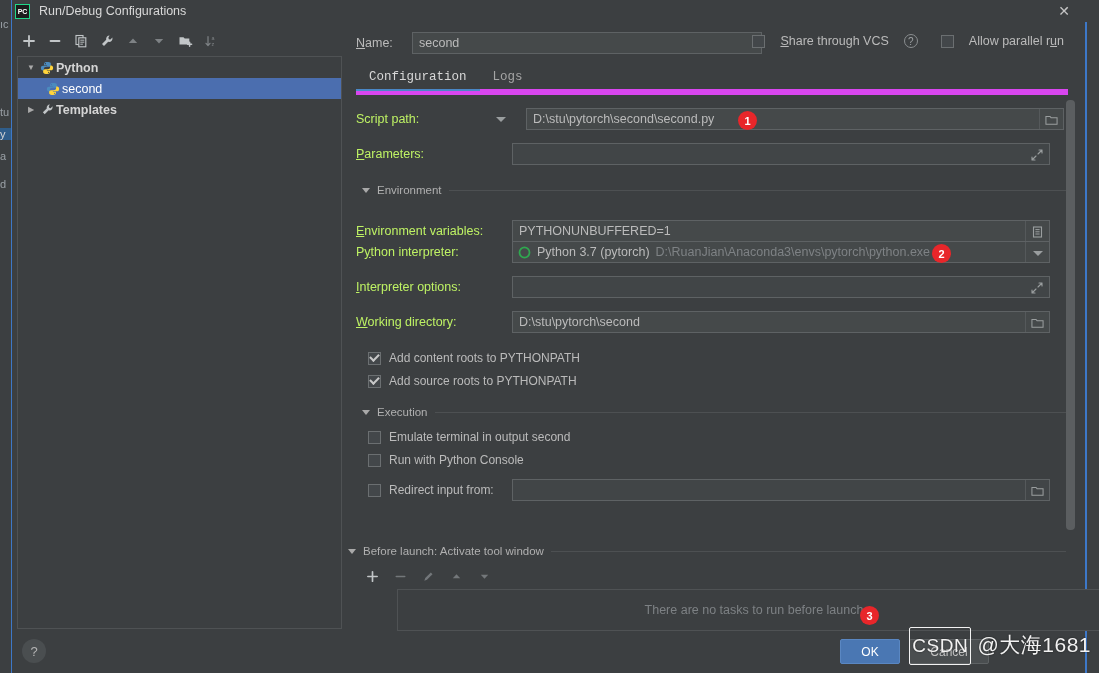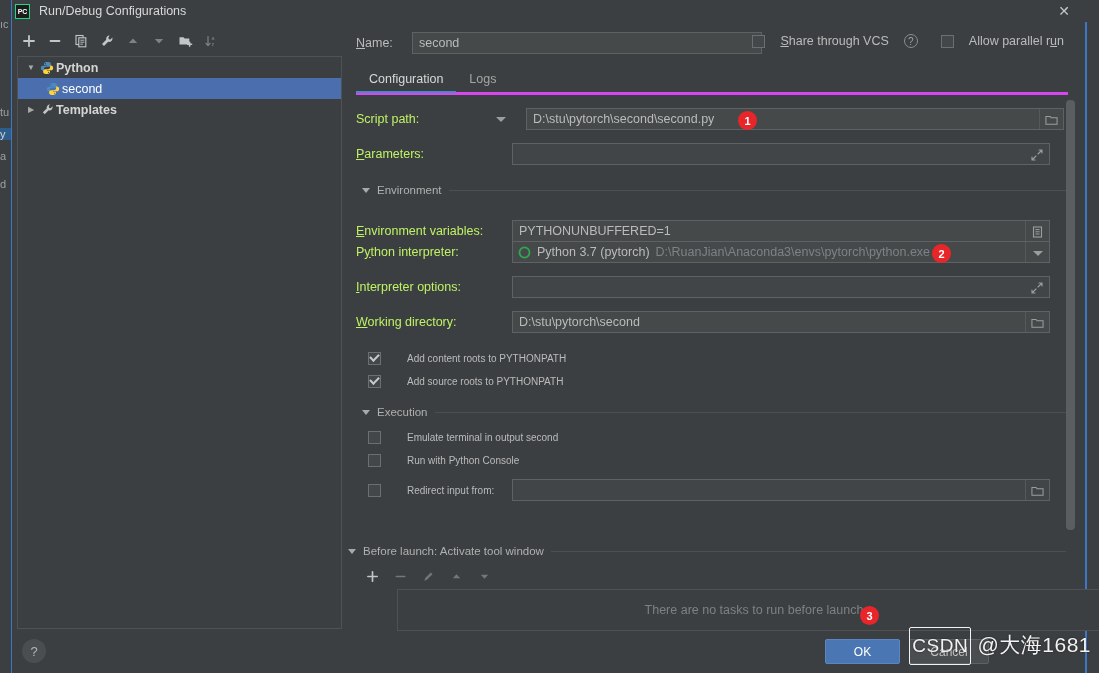--- a/index.html
+++ b/index.html
@@ -140,22 +140,22 @@
     width: 14px; height: 14px; border-radius: 50%;
     border: 1px solid #8a8e90; color: #9fa3a5;
     font-size: 10px; display: inline-flex; align-items: center;
     justify-content: center; cursor: pointer;
   }
 
   
   .tabs {
     position: absolute; left: 8px; top: 44px;
     width: 712px; height: 27px;
-    border-bottom: 3px solid #d946ef;
-    display: flex; align-items: center;
+    border-bottom: 6px solid #d946ef;
+    display: flex; align-items: center; font-family: Liberation Mono, monospace;
   }
   .tab {
     padding: 3px 13px 6px 13px; font-size: 12.5px; color: #a5a5a5;
     cursor: pointer; position: relative;
   }
   .tab.active { color: #d8d8d8; }
   .tab.active::after {
     content: ""; position: absolute; left: 0; bottom: -1px;
     width: 100%; height: 2px; background: #4a88c7;
   }
@@ -208,21 +208,21 @@
     border-right: 4.5px solid transparent; border-top: 5px solid #a9a9a9;
     cursor: pointer;
   }
   .sec-title { font-size: 11.5px; color: #b0b0b0; white-space: nowrap; }
   .sec-line { flex: 1; height: 1px; background: #4d5052; }
 
   .chk-row {
     position: absolute; left: 12px; height: 20px;
     display: flex; align-items: center; gap: 8px;
   }
-  .chk-row .cbx-label { font-size: 10px; margin-left: 18px; }
+  .chk-row .cbx-label { font-size: 12px; }
 
   
   .badge {
     position: absolute; width: 19px; height: 19px; border-radius: 50%;
     background: #e8262a; color: #ffffff;
     font-size: 11px; font-weight: bold;
     display: flex; align-items: center; justify-content: center;
     z-index: 40;
   }
 
@@ -264,21 +264,21 @@
     background: #4a4e50; color: #b4b4b4; font-size: 13px;
     display: flex; align-items: center; justify-content: center;
     cursor: pointer;
   }
   .btn {
     position: absolute; top: 10px; height: 25px;
     display: flex; align-items: center; justify-content: center;
     font-size: 12px; cursor: pointer; border-radius: 2px;
   }
   .btn-ok {
-    right: 187px; width: 75px;
+    right: 187px; width: 60px;
     background: #4a77b3; border: 1px solid #5a87c2; color: #ffffff;
   }
   .btn-cancel {
     right: 98px; width: 80px;
     background: #4a4e50; border: 1px solid #5e6264; color: #c2c2c2;
   }
 
   
   .watermark {
     position: absolute; right: 8px; bottom: 8px;

